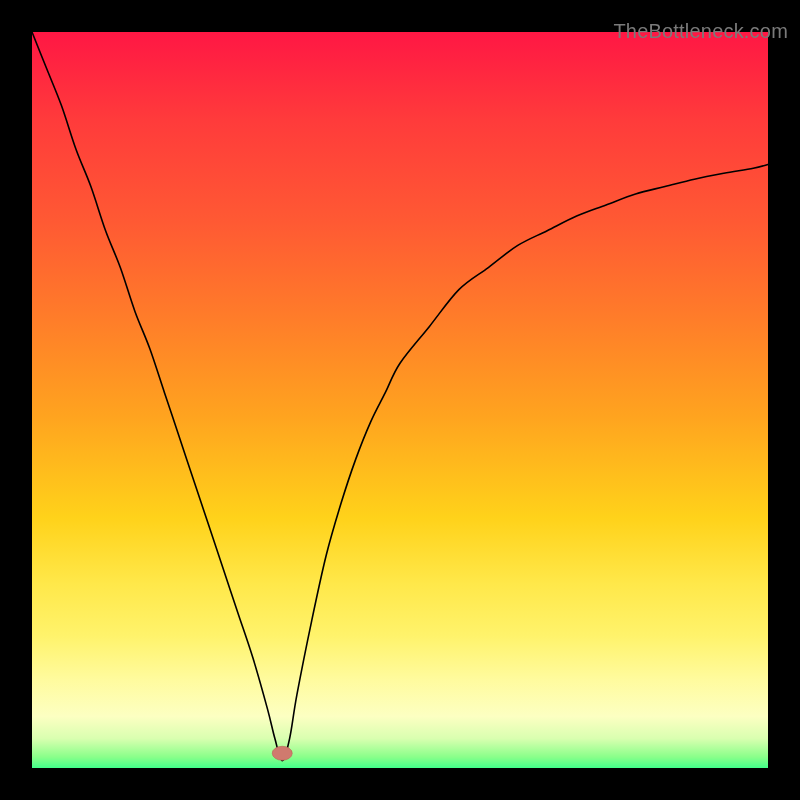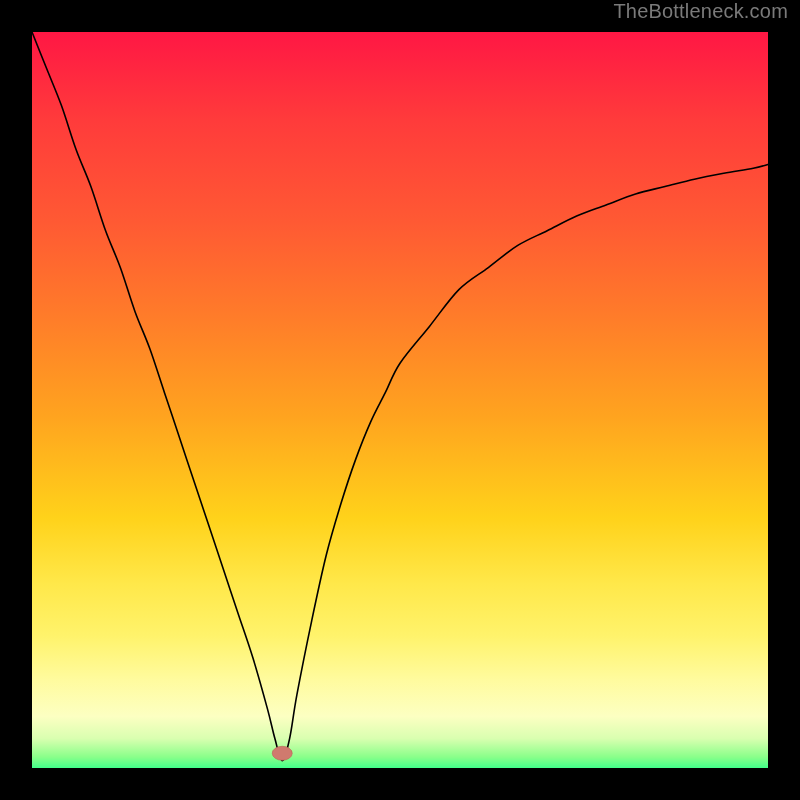--- a/index.html
+++ b/index.html
@@ -12,21 +12,21 @@
     font-family: Arial, Helvetica, sans-serif;
   }
   .frame {
     position: relative;
     width: 800px;
     height: 800px;
     background: #000;
   }
   .watermark {
     position: absolute;
-    top: 0;
+    top: 20px;
     right: 12px;
     color: #7a7a7a;
     font-size: 20px;
     font-weight: 400;
     letter-spacing: 0.2px;
     z-index: 5;
     user-select: none;
   }
   .plot-area {
     position: absolute;

